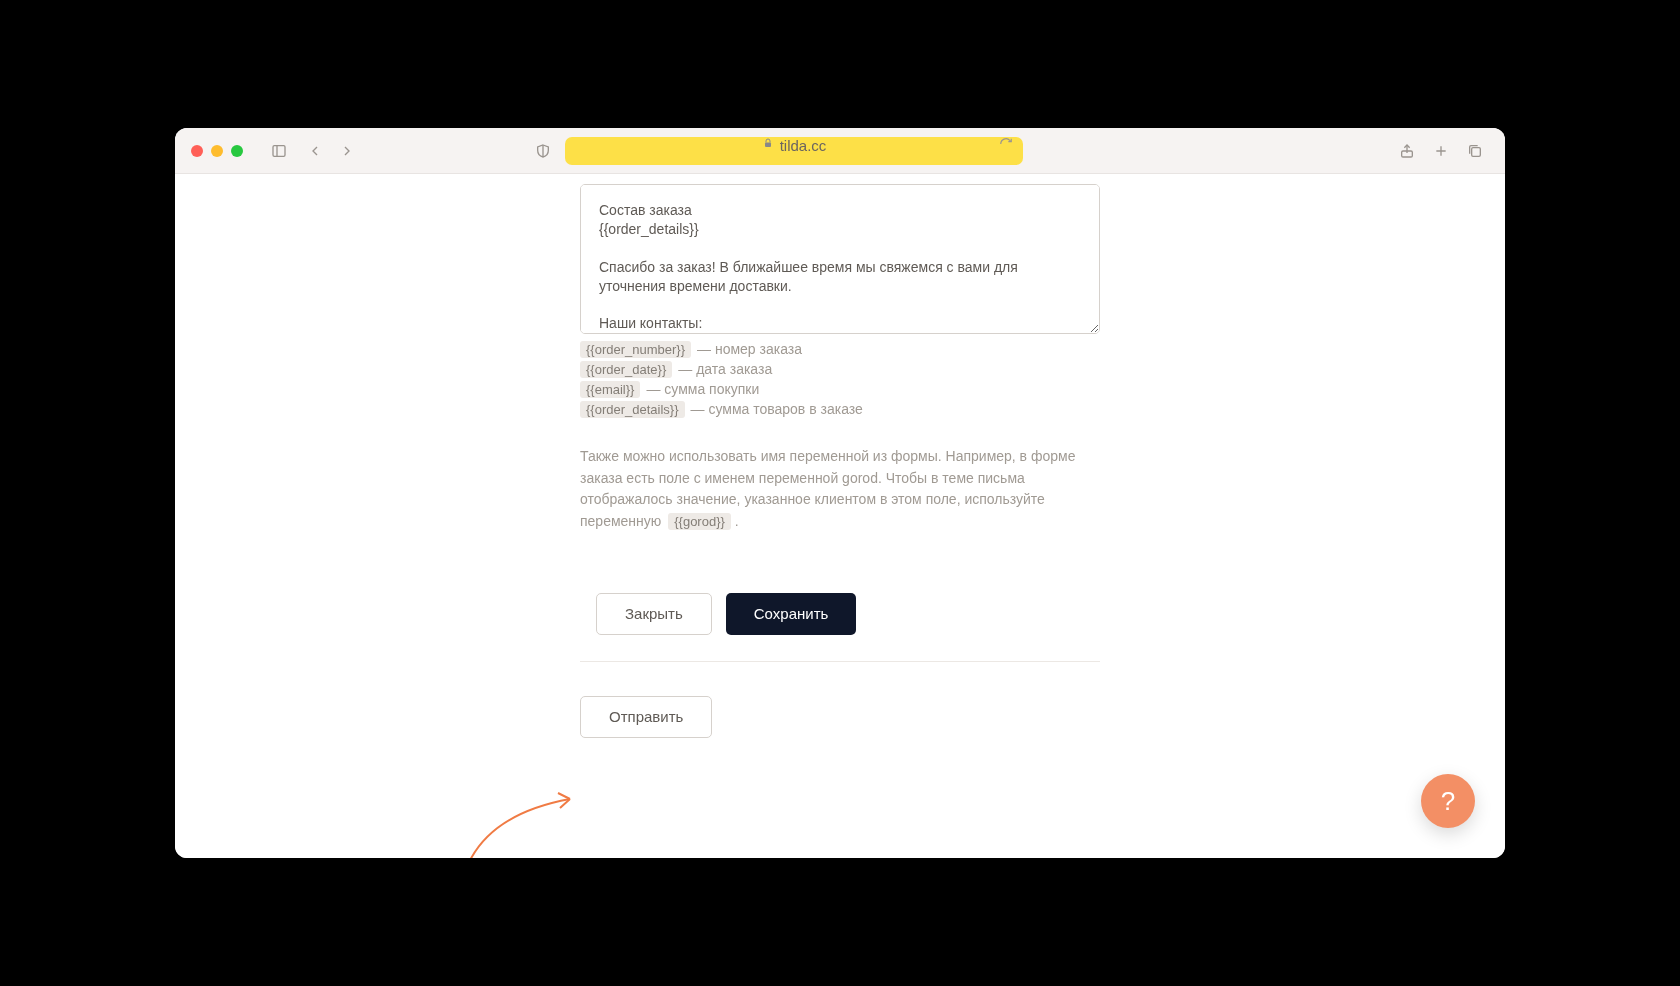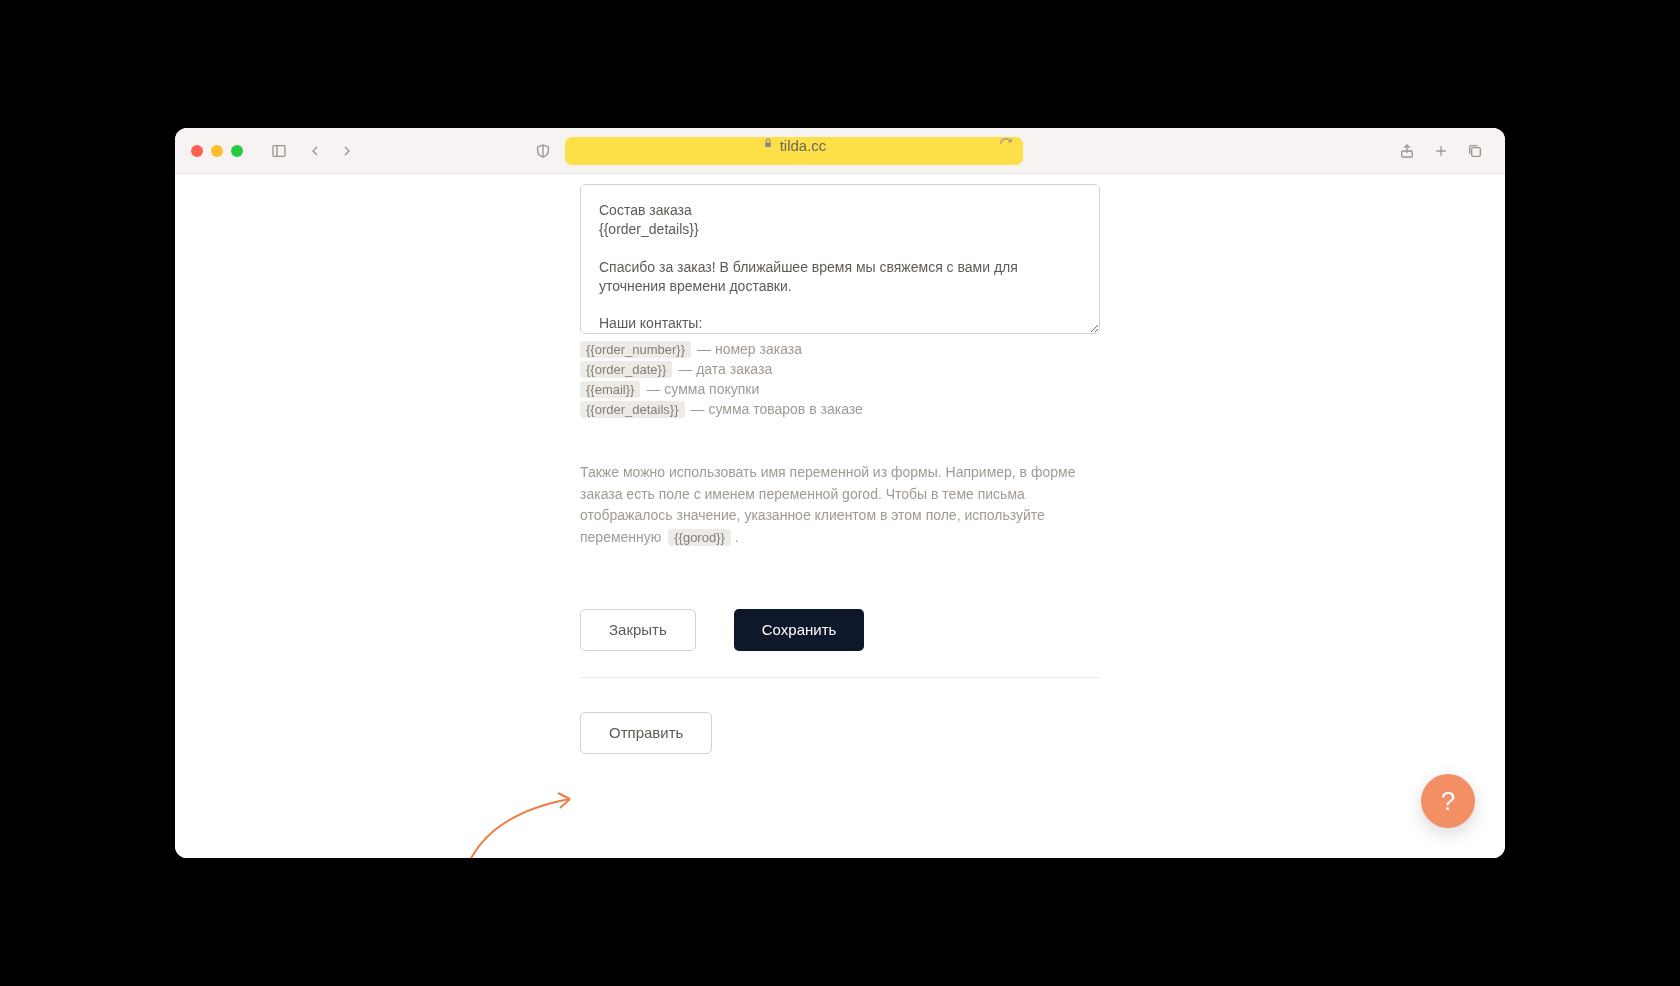--- a/index.html
+++ b/index.html
@@ -110,27 +110,28 @@
       background: #eeeae6;
       border-radius: 3px;
       padding: 1px 6px;
       font-size: 13px;
       color: #847e77;
     }
     .form-var-paragraph {
       font-size: 14px;
       color: #a09a93;
       line-height: 1.55;
-      margin-top: 44px;
+      margin-top: 28px;
     }
     .form-var-paragraph .var-badge { margin-left: 3px; }
     .button-row {
       display: flex;
-      gap: 38px;
+      gap: 14px;
       margin-top: 60px;
+      margin-left: 16px;
     }
     .btn {
       height: 42px;
       padding: 0 28px;
       border-radius: 5px;
       font-size: 15px;
       cursor: pointer;
       display: flex;
       align-items: center;
       justify-content: center;

